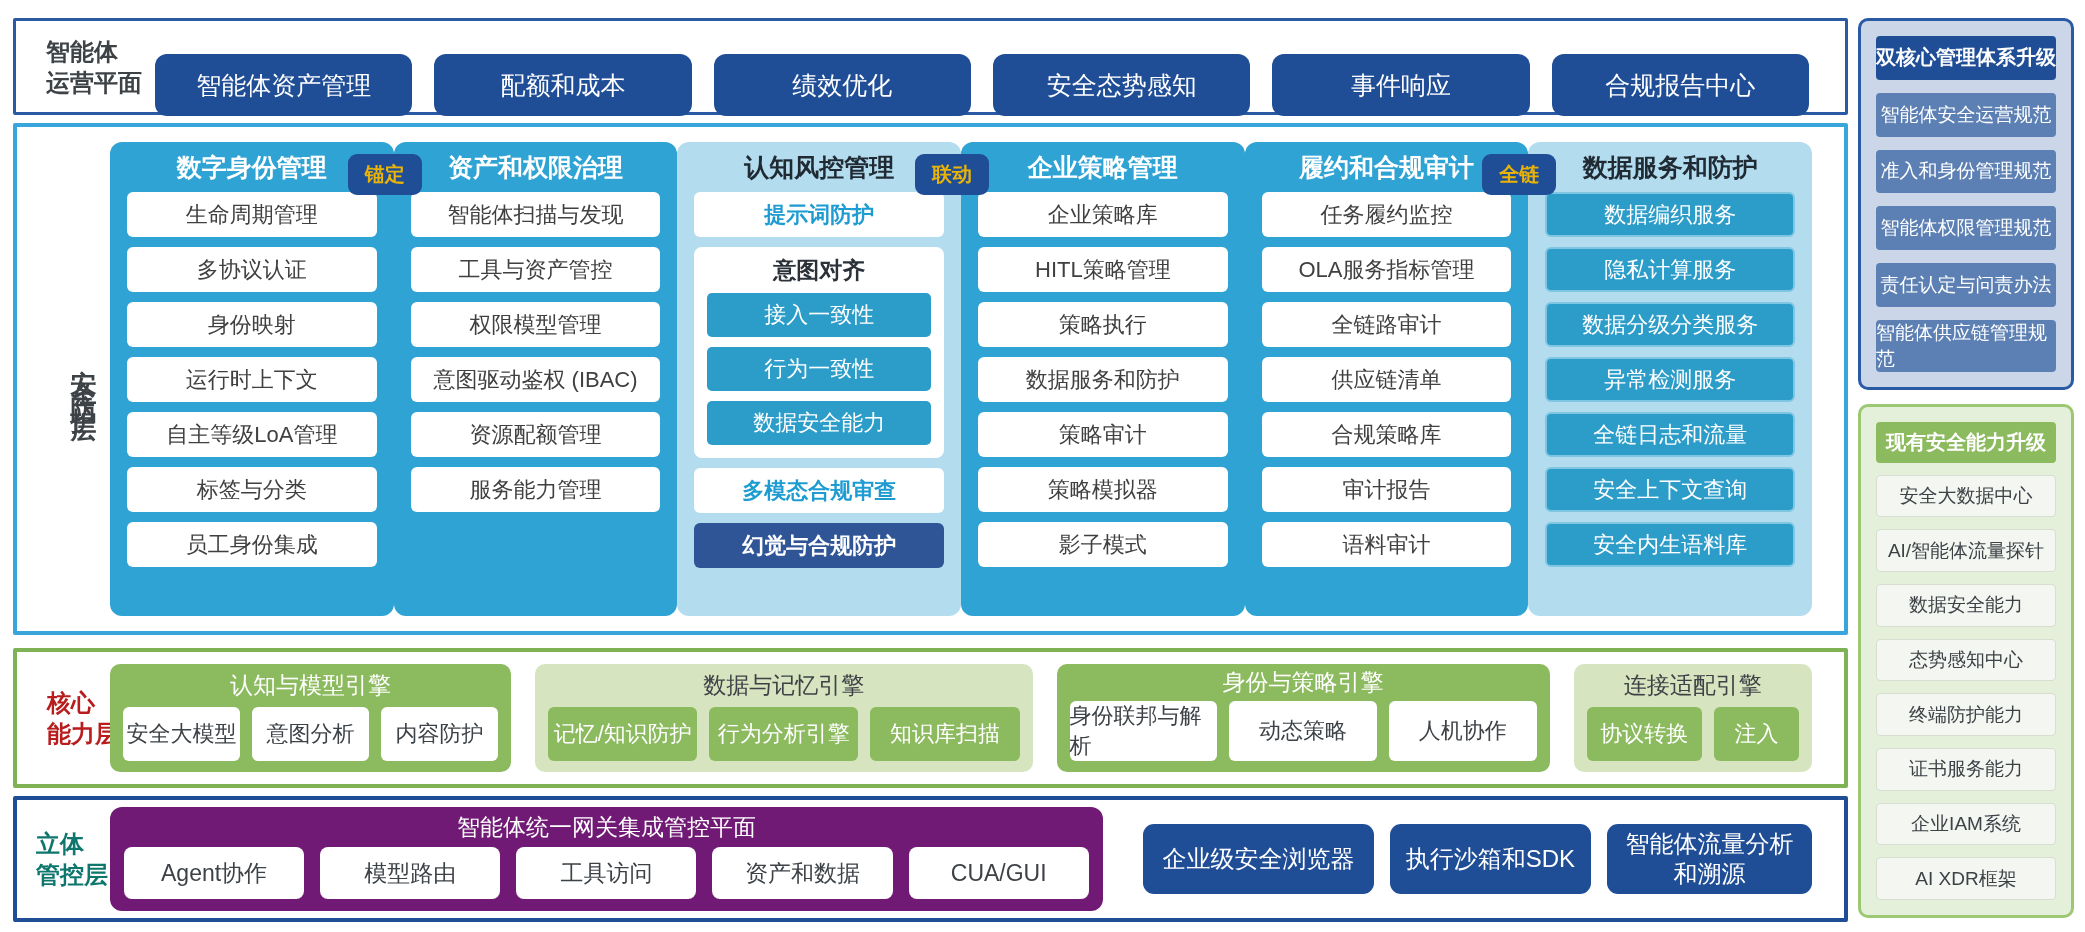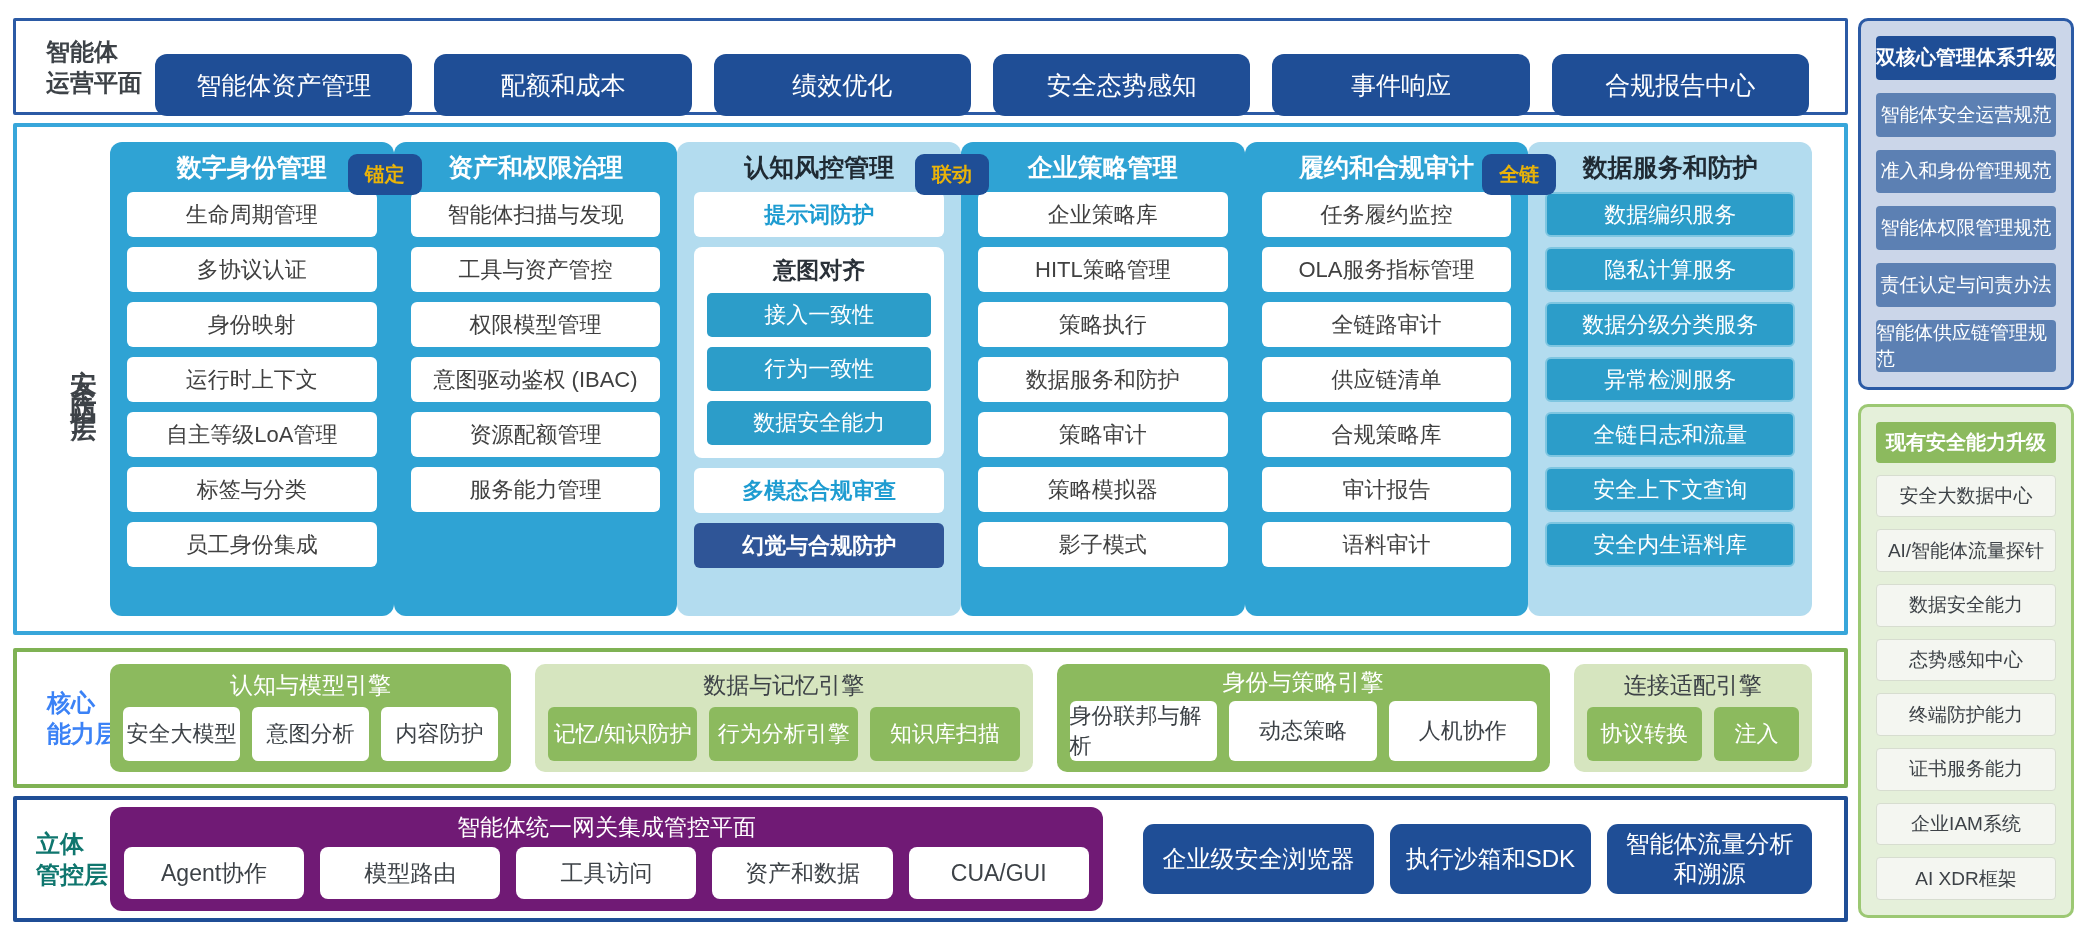--- a/index.html
+++ b/index.html
@@ -86,21 +86,21 @@
     font-size:22px; color:#fff;
   }
 
   
   #core-layer {
     position:absolute; left:13px; top:648px; width:1835px; height:140px;
     border:4px solid #7FB254; background:#fff; border-radius:2px;
   }
   #core-label {
     position:absolute; left:30px; top:50%; transform:translateY(-50%);
-    font-size:24px; font-weight:bold; line-height:1.3; color:#3b82f6;
+    font-size:24px; font-weight:bold; line-height:1.3; color:#b91c1c;
   }
   #core-groups {
     position:absolute; left:93px; right:32px; top:12px; bottom:12px;
     display:flex; gap:24px;
   }
   .group { border-radius:10px; padding:0 13px 11px; display:flex; flex-direction:column; }
   .group.solid { background:#8CBA5E; }
   .group.lightg { background:#D6E5BF; }
   .g1 { flex:2.65; } .g2 { flex:3.33; } .g3 { flex:3.3; } .g4 { flex:1.5; }
   .group-title {

